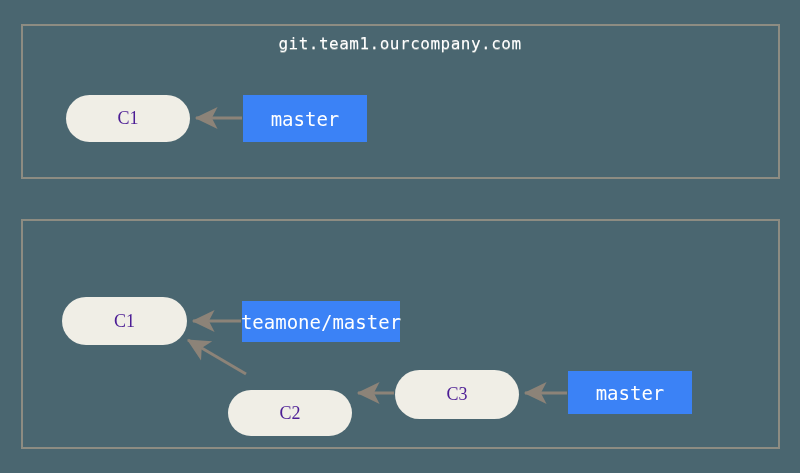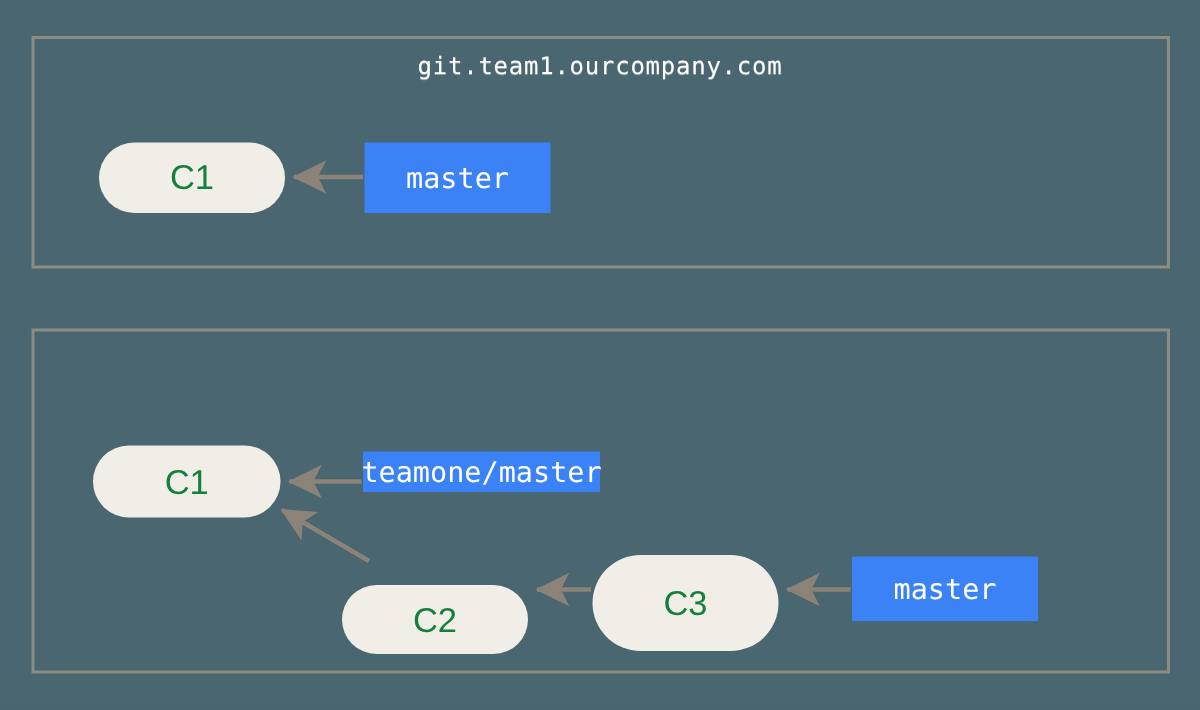--- a/index.html
+++ b/index.html
@@ -44,23 +44,23 @@
   #title-local  { top: 234px; }
 
   
   .commit {
     position: absolute;
     background: #f0eee6;
     border-radius: 999px;
     display: flex;
     align-items: center;
     justify-content: center;
-    font-family: Liberation Sans, sans-serif;
-    font-size: 23px;
-    color: #15803d;
+    font-family: Liberation Serif, serif;
+    font-size: 18px;
+    color: #4c1d95;
     box-sizing: border-box;
   }
 
   
   .ref {
     position: absolute;
     background: #3b82f6;
     display: flex;
     align-items: center;
     justify-content: center;
@@ -91,23 +91,23 @@
   <div class="commit" id="remote-c1" style="left:66px; top:95px; width:124px; height:47px;">C1</div>
 
   <div class="ref" id="remote-master" style="left:243px; top:95px; width:124px; height:47px;">master</div>
 
   <div class="panel" id="panel-local"></div>
 
   <div class="commit" id="local-c1" style="left:62px; top:297px; width:125px; height:48px;">C1</div>
 
   <div class="commit" id="local-c2" style="left:228px; top:390px; width:124px; height:46px;">C2</div>
 
-  <div class="commit" id="local-c3" style="left:395px; top:370px; width:124px; height:64px;text-align:center;">C3</div>
+  <div class="commit" id="local-c3" style="left:395px; top:370px; width:124px; height:49px;text-align:center;">C3</div>
 
-  <div class="ref" id="local-teamone-master" style="left:242px; top:301px; width:158px; height:27px;">teamone/master</div>
+  <div class="ref" id="local-teamone-master" style="left:242px; top:301px; width:158px; height:41px;">teamone/master</div>
 
   <div class="ref" id="local-master" style="left:568px; top:371px; width:124px; height:43px;">master</div>
 
   <svg id="arrows" viewBox="0 0 800 473" xmlns="http://www.w3.org/2000/svg">
     <defs>
       <marker id="ah" markerWidth="9" markerHeight="9" refX="7.6" refY="4.5" orient="auto" markerUnits="strokeWidth">
         <path d="M8,4.5 L0.4,8.2 L2.3,4.5 L0.4,0.8 Z" fill="#8c8378"></path>
       </marker>
     </defs>
 

